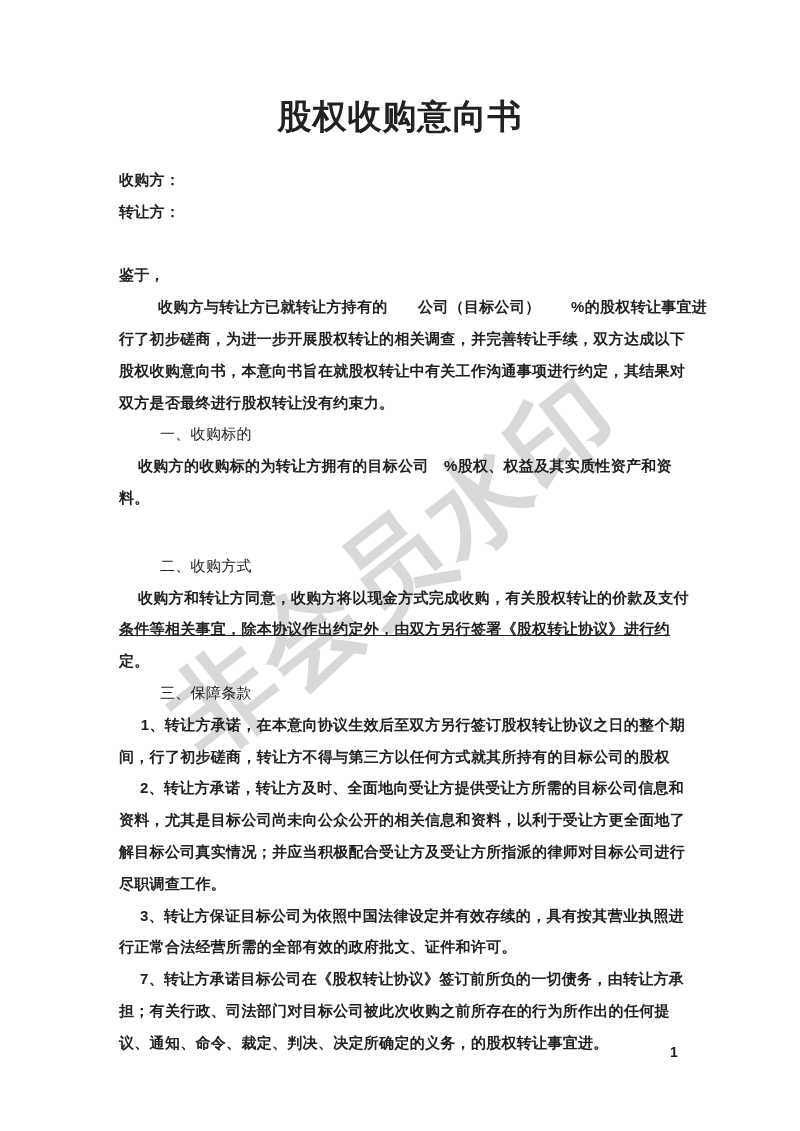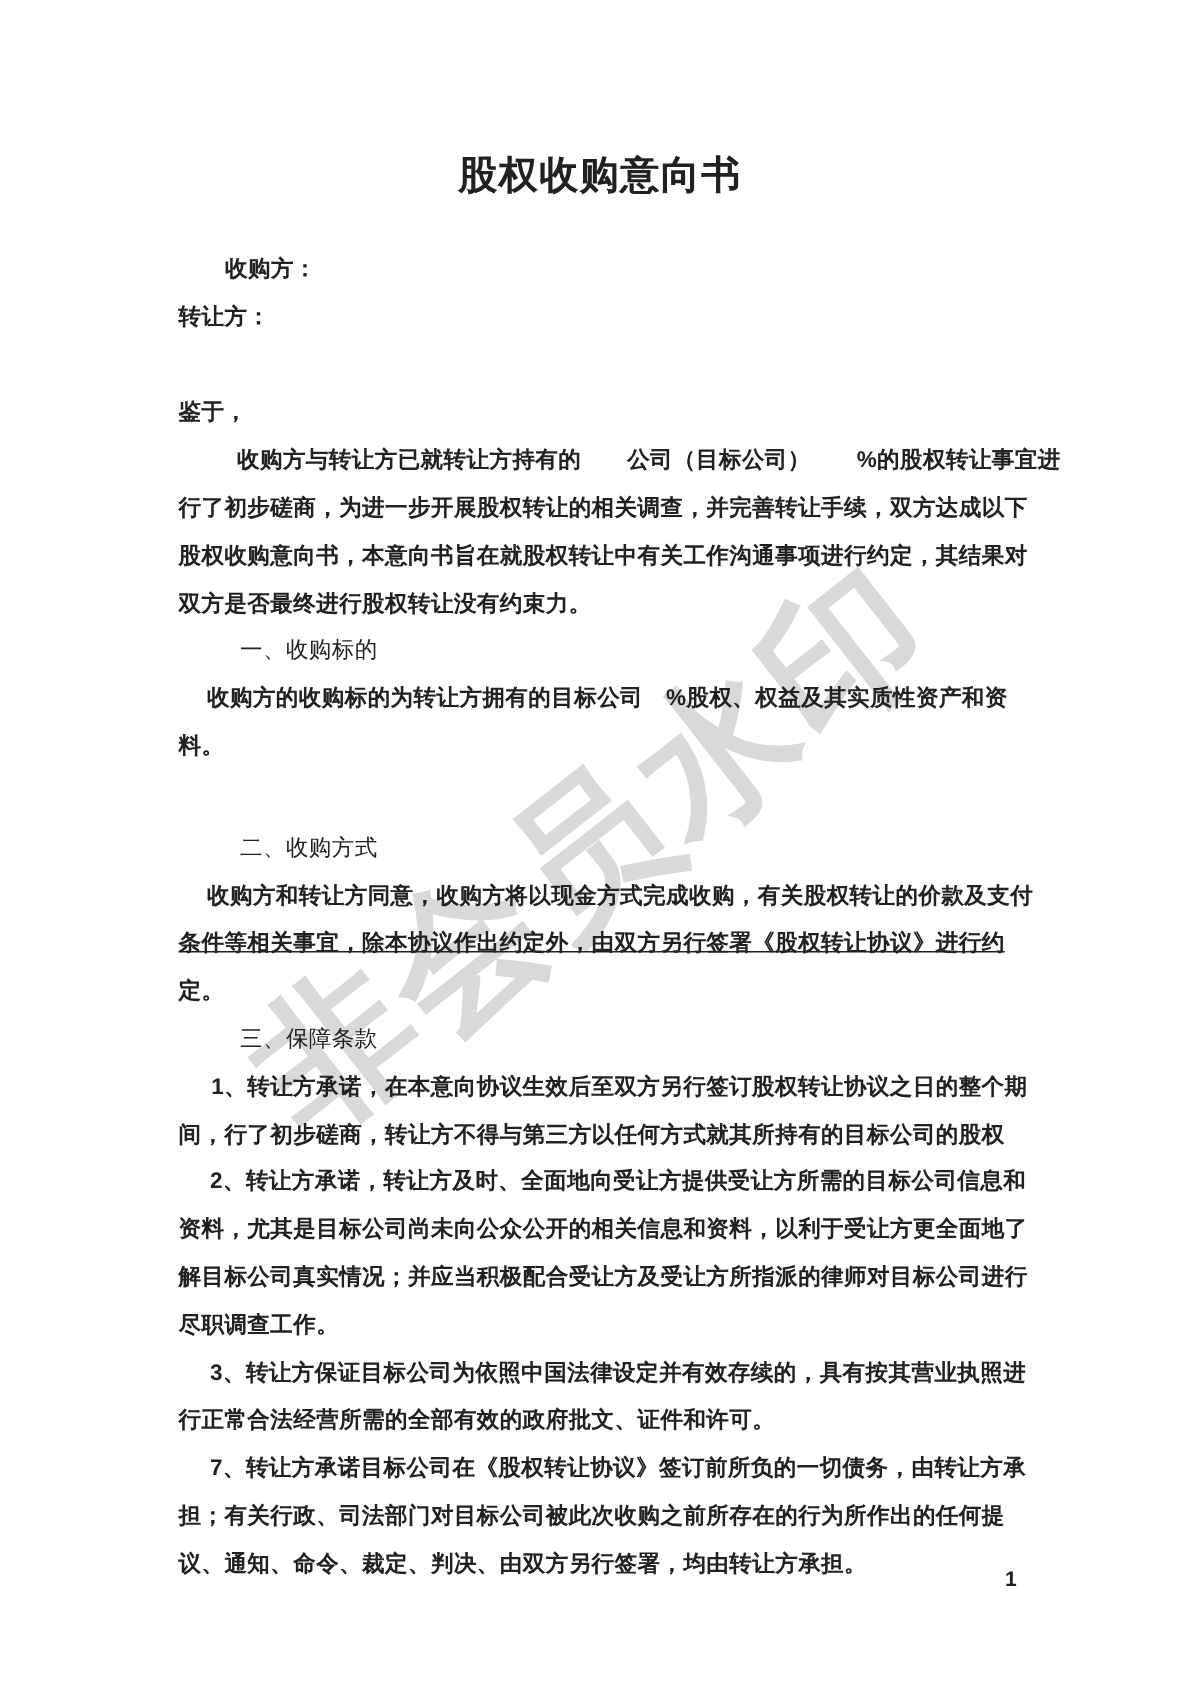--- a/index.html
+++ b/index.html
@@ -30,21 +30,21 @@
     z-index: 0;
     user-select: none;
   }
   .title {
     position: absolute;
     top: 96px;
     left: 0;
     width: 100%;
     margin: 0;
     text-align: center;
-    font-size: 26px;
+    font-size: 34px;
     line-height: 40px;
     font-weight: 700;
     letter-spacing: 1px;
     z-index: 1;
   }
   .doc-body {
     position: absolute;
     top: 164px;
     left: 119px;
     width: 566px;
@@ -73,21 +73,21 @@
 </style>
 </head>
 <body>
 
 <div class="page">
   <div class="watermark" style="color: rgb(217, 217, 217);">非会员水印</div>
 
   <h1 class="title">股权收购意向书</h1>
 
   <div class="doc-body" id="doc-lines">
-      <div class="line" style="padding-left: 0px; margin-left: 31px;">收购方：</div>
+      <div class="line" style="padding-left: 0px;">收购方：</div>
       <div class="line" style="padding-left: 0px;">转让方：</div>
       <div class="line" style="padding-left: 0px;">&nbsp;</div>
       <div class="line" style="padding-left: 0px;">鉴于，</div>
       <div class="line" style="padding-left: 39px;">收购方与转让方已就转让方持有的　　公司（目标公司）　　%的股权转让事宜进</div>
       <div class="line" style="padding-left: 0px;">行了初步磋商，为进一步开展股权转让的相关调查，并完善转让手续，双方达成以下</div>
       <div class="line" style="padding-left: 0px;">股权收购意向书，本意向书旨在就股权转让中有关工作沟通事项进行约定，其结果对</div>
       <div class="line" style="padding-left: 0px;">双方是否最终进行股权转让没有约束力。</div>
       <div class="line heading" style="padding-left: 41px;">一、收购标的</div>
       <div class="line" style="padding-left: 19px;">收购方的收购标的为转让方拥有的目标公司　%股权、权益及其实质性资产和资</div>
       <div class="line" style="padding-left: 0px;">料。</div>
@@ -99,17 +99,17 @@
       <div class="line" style="padding-left: 21px; text-align: right;">1、转让方承诺，在本意向协议生效后至双方另行签订股权转让协议之日的整个期</div>
       <div class="line" style="padding-left: 0px;">间，行了初步磋商，转让方不得与第三方以任何方式就其所持有的目标公司的股权</div>
       <div class="line" style="padding-left: 21px;">2、转让方承诺，转让方及时、全面地向受让方提供受让方所需的目标公司信息和</div>
       <div class="line" style="padding-left: 0px;">资料，尤其是目标公司尚未向公众公开的相关信息和资料，以利于受让方更全面地了</div>
       <div class="line" style="padding-left: 0px;">解目标公司真实情况；并应当积极配合受让方及受让方所指派的律师对目标公司进行</div>
       <div class="line" style="padding-left: 0px;">尽职调查工作。</div>
       <div class="line" style="padding-left: 21px;">3、转让方保证目标公司为依照中国法律设定并有效存续的，具有按其营业执照进</div>
       <div class="line" style="padding-left: 0px;">行正常合法经营所需的全部有效的政府批文、证件和许可。</div>
       <div class="line" style="padding-left: 21px;">7、转让方承诺目标公司在《股权转让协议》签订前所负的一切债务，由转让方承</div>
       <div class="line" style="padding-left: 0px;">担；有关行政、司法部门对目标公司被此次收购之前所存在的行为所作出的任何提</div>
-      <div class="line" style="padding-left: 0px;">议、通知、命令、裁定、判决、由双方另行签署，均由转让方承担。</div>
+      <div class="line" style="padding-left: 0px;">议、通知、命令、裁定、判决、决定所确定的义务，的股权转让事宜进。</div>
     </div>
 
   <div class="page-number">1</div>
 </div>
 
 </body></html>

